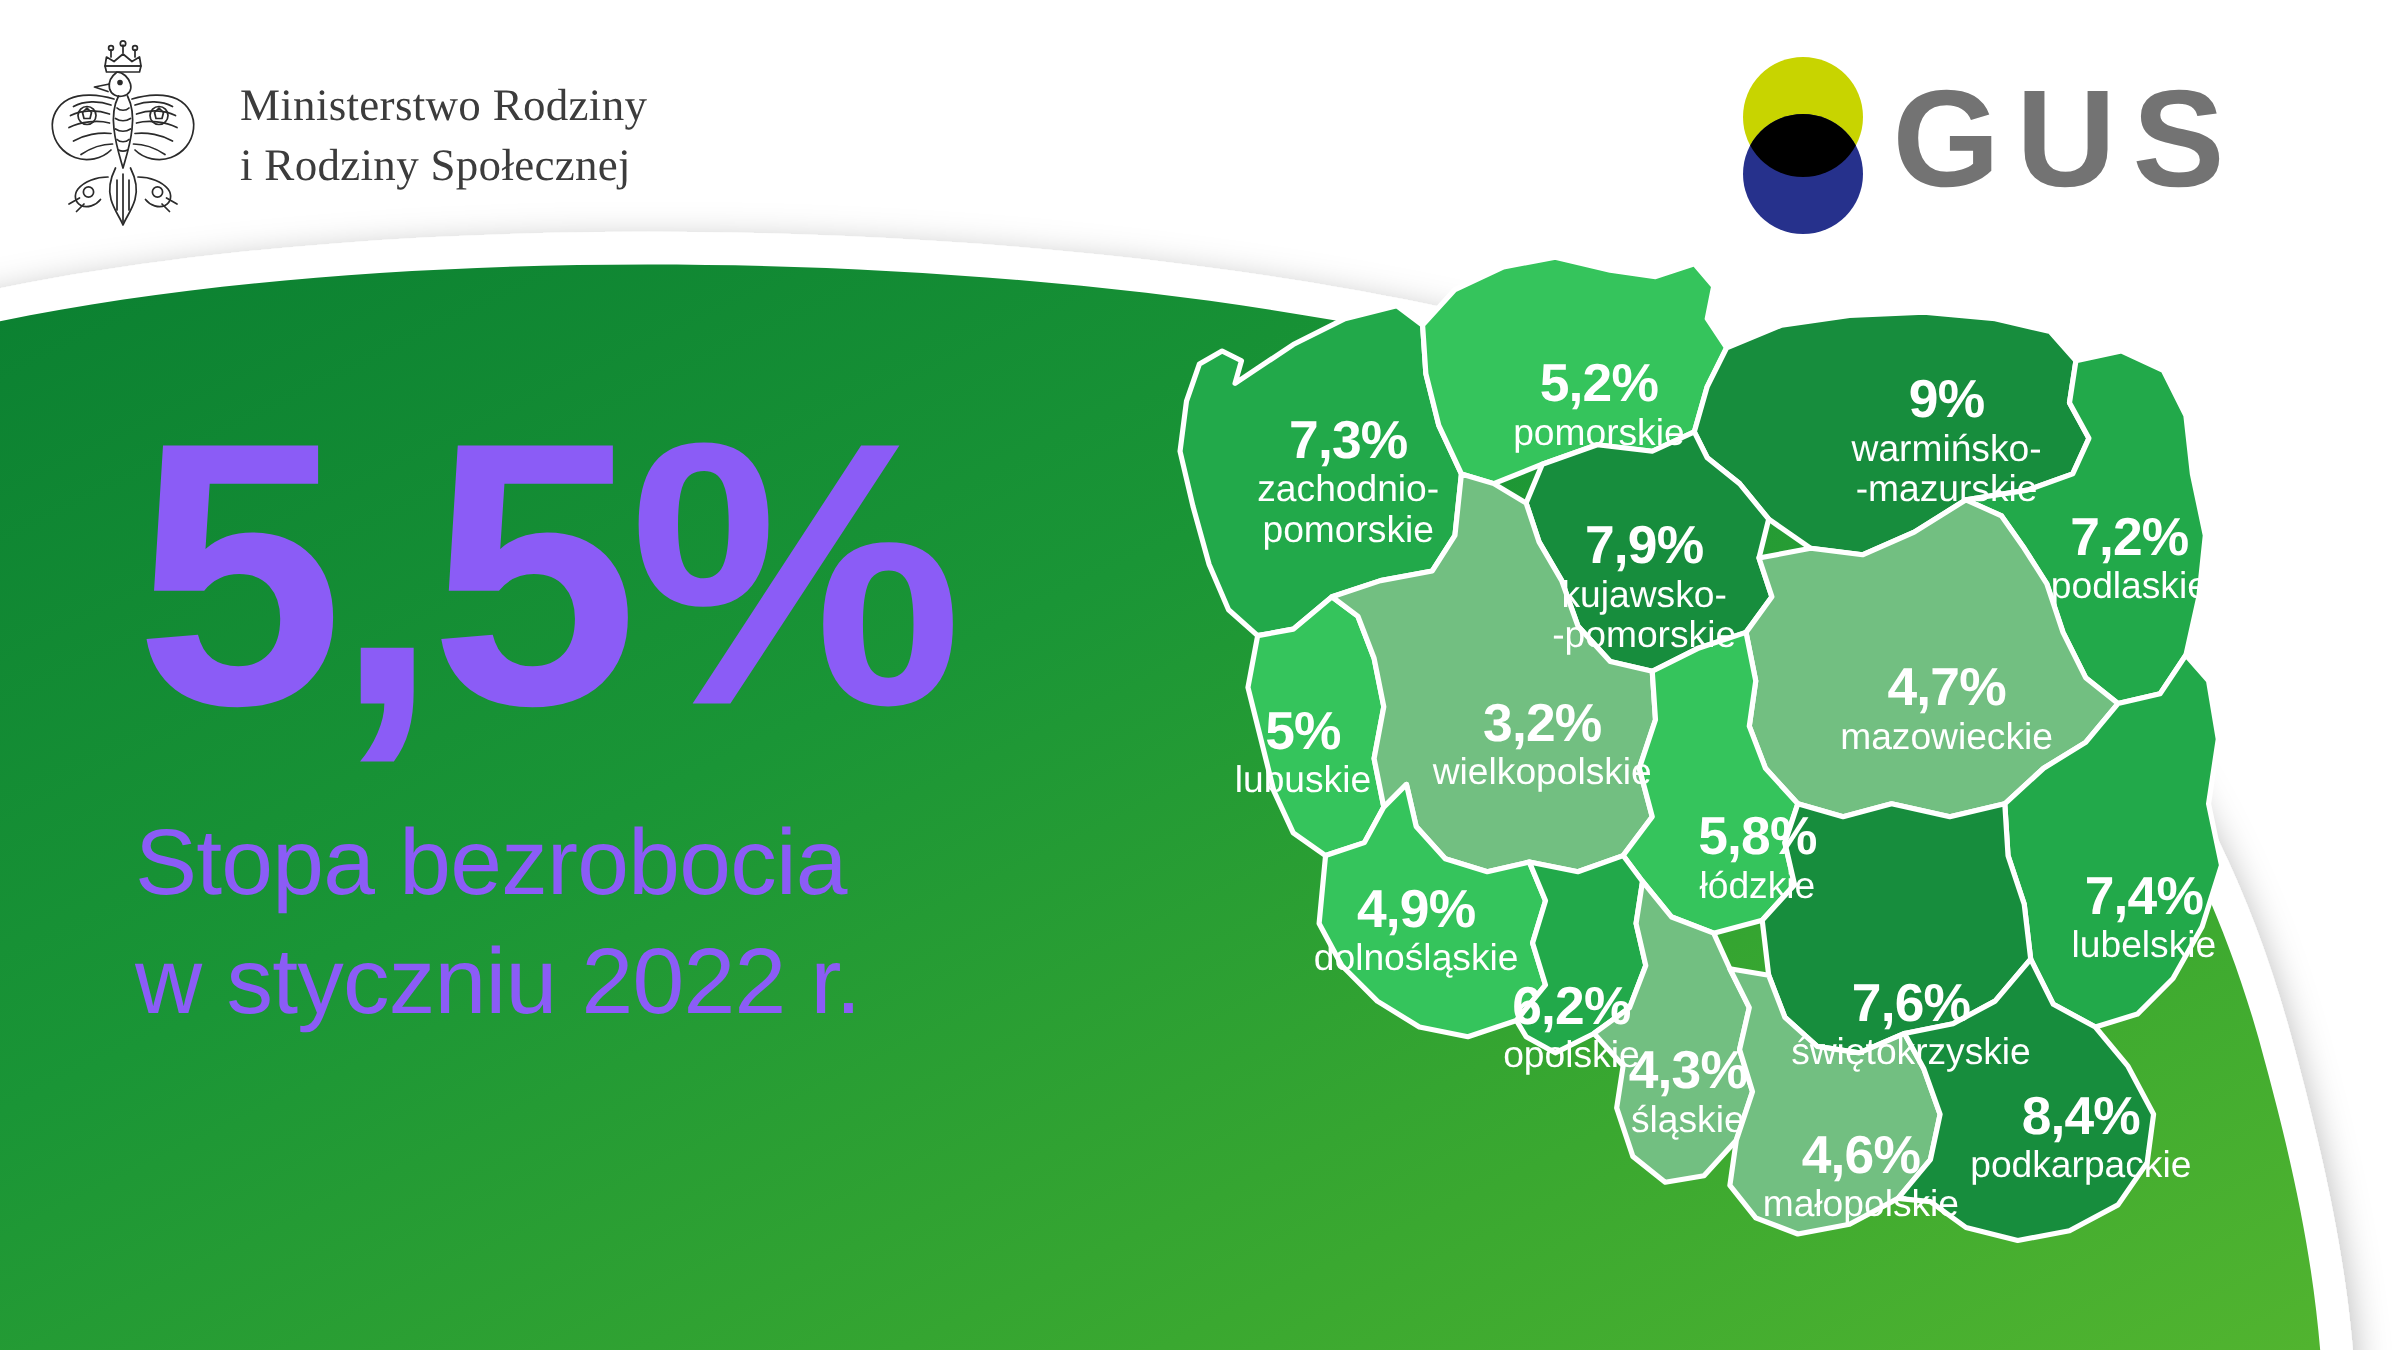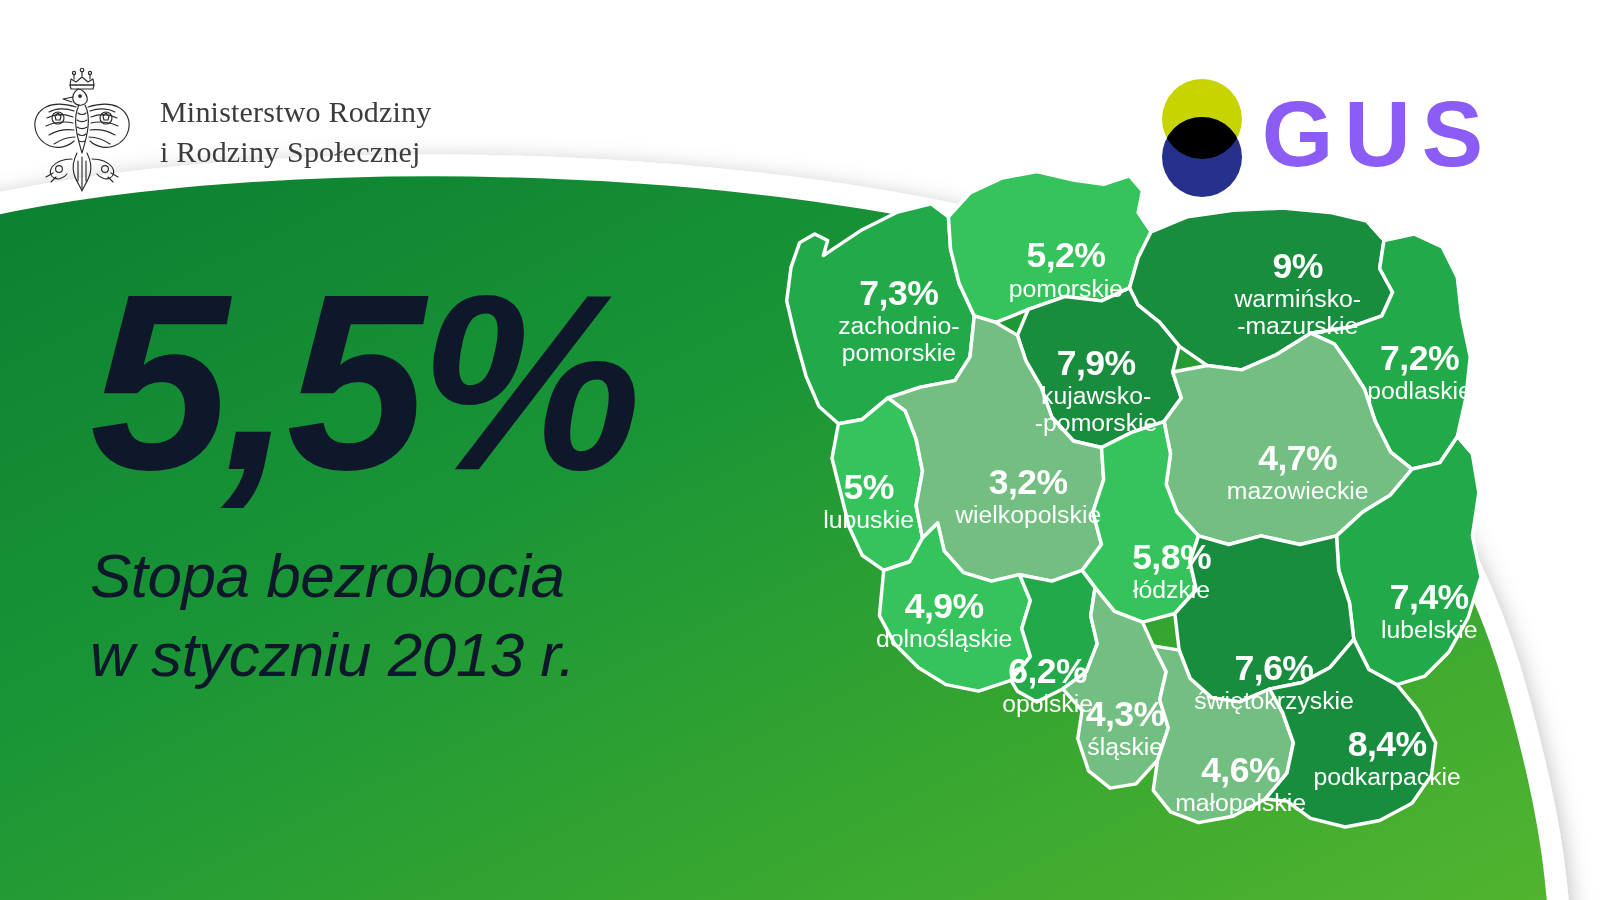--- a/index.html
+++ b/index.html
@@ -2,42 +2,42 @@
 <html><head>
 <meta charset="utf-8">
 <style>
   * { margin:0; padding:0; box-sizing:border-box; }
   html,body { width:1600px; height:900px; overflow:hidden; background:#ffffff; }
   body { font-family:"Liberation Sans", sans-serif; position:relative; }
 
   #stage { position:absolute; inset:0; width:1600px; height:900px; overflow:hidden; background:#fff; }
 
   
-  .header { position:absolute; top:0; left:0; width:1600px; height:190px; z-index:40;margin-top:41px; }
+  .header { position:absolute; top:0; left:0; width:1600px; height:190px; z-index:40; }
 
   .ministry { position:absolute; left:22px; top:20px; display:flex; align-items:center; gap:18px; }
   .eagle { width:120px; height:135px; flex:0 0 auto; }
   .ministry-text {
     font-family:"Liberation Serif", serif;
     font-size:30px; line-height:1.33; color:#3c3c3c; letter-spacing:.2px;
     text-align:left; padding-top:6px;
   }
 
   .gus { position:absolute; right:106px; top:38px; display:flex; align-items:center; gap:4px; }
   .gus-mark { width:112px; height:118px; flex:0 0 auto; }
   .gus-word {
-    font-size:92px; font-weight:bold; color:#8b5cf6; letter-spacing:11px;
+    font-size:92px; font-weight:bold; color:#737373; letter-spacing:11px;
     line-height:.95; padding-bottom:6px;
   }
 
   
   .panel-wrap { position:absolute; inset:0; z-index:10; }
 
   
-  .stat { position:absolute; left:90px; top:268px; z-index:30; color:#0f172a;font-style:italic; }
+  .stat { position:absolute; left:90px; top:268px; z-index:30; color:#8b5cf6; }
   .stat-value {
     font-size:250px; font-weight:bold; line-height:.92; letter-spacing:-6px;
     white-space:nowrap;
   }
   .stat-caption {
     margin-top:38px; font-size:62px; font-weight:400; line-height:1.28;
     letter-spacing:-.5px; white-space:nowrap;
   }
 
   
@@ -141,21 +141,21 @@
           </g>
       </svg>
       <div class="gus-word">GUS</div>
     </div>
   </div>
 
   <div class="stat">
     <div class="stat-value">5,5%</div>
     <div class="stat-caption">
       <div>Stopa bezrobocia</div>
-      <div>w styczniu 2013 r.</div>
+      <div>w styczniu 2022 r.</div>
     </div>
   </div>
 
   <div class="map">
     <svg viewBox="0 0 700 640">
       <g id="region-shapes">
 
         <path class="region" d="M30 95 L38 72 L52 64 L64 70 L60 84 L72 76 L96 60 L128 44 L160 36 L176 48 L178 78 L186 110 L200 140 L196 178
              L182 200 L150 206 L120 216 L96 236 L74 240 L56 224 L44 196 L34 160 L26 126 Z" fill="#22a94a"></path>
 

